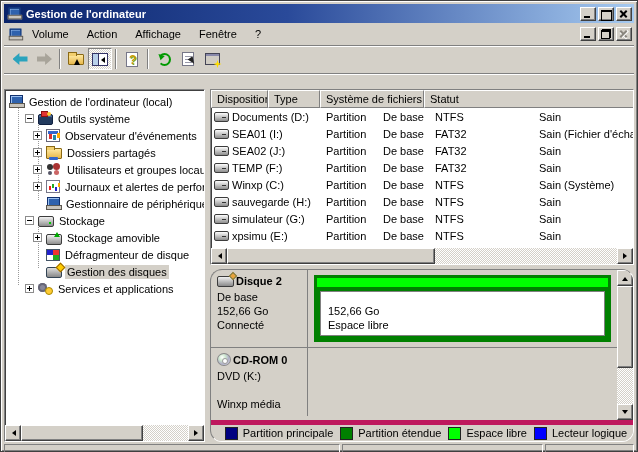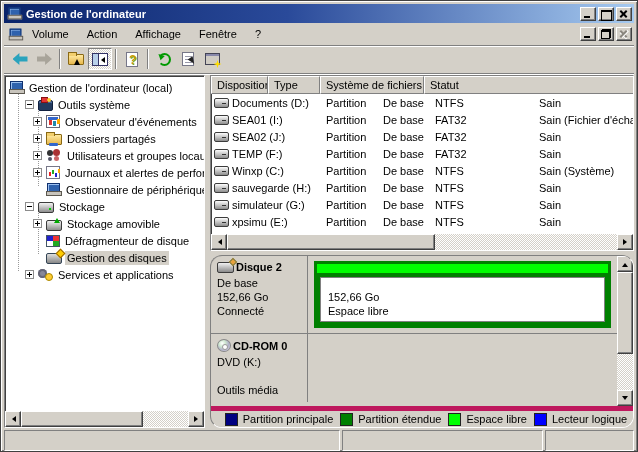--- a/index.html
+++ b/index.html
@@ -65,21 +65,21 @@
   .tb-refresh { width:13px; height:13px; border:2px solid #090; border-radius:50%; border-left-color:transparent; position:relative; }
   .tb-refresh::after { content:""; position:absolute; left:-5px; top:-3px; border:3px solid transparent; border-right:6px solid #090; transform:rotate(45deg); }
   .tb-props { width:12px; height:14px; background:#fff; border:1px solid #778; position:relative; }
   .tb-props::before { content:""; position:absolute; left:2px; top:3px; width:7px; height:1px; background:#99a; box-shadow:0 3px 0 #99a, 0 6px 0 #99a; }
   .tb-props::after { content:""; position:absolute; right:-3px; bottom:-2px; width:0; height:0; border:3px solid transparent; border-top:7px solid #222; transform:rotate(-35deg); }
   .tb-manage { width:15px; height:12px; background:#d0ccc4; border:1px solid #445; box-shadow:inset 0 2px 0 #88a; position:relative; }
   .tb-manage::after { content:""; position:absolute; right:-3px; bottom:-4px; width:8px; height:8px; background:#fd0;
     clip-path:polygon(50% 0,62% 38%,100% 50%,62% 62%,50% 100%,38% 62%,0 50%,38% 38%); }
 
   
-  .main { height:353px; display:flex; gap:5px; margin-top:1px; }
+  .main { height:353px; display:flex; gap:5px; margin-top:15px; }
   .sunken { border:1px solid; border-color:#808080 #ffffff #ffffff #808080; box-shadow: inset 1px 1px 0 #404040; background:#fff; }
 
   
   .treepane { width:201px; display:flex; flex-direction:column; overflow:hidden; }
   .treerows { flex:1; overflow:hidden; position:relative; padding-top:3px; }
   .guide { position:absolute; border-left:1px dotted #9a9a9a; width:0; }
   .trow { height:17px; display:flex; align-items:center; white-space:nowrap; position:relative; }
   .trow .tlabel { padding:1px 2px; margin-left:3px; }
   .trow.selected .tlabel { background:#d4d0c8; }
   .lvl0 { padding-left:4px; } .lvl1 { padding-left:20px; } .lvl2 { padding-left:28px; }
@@ -455,21 +455,21 @@
             </div>
 
             <div class="diskrow r2">
               <div class="disk-info">
                 <div class="disk-title">
                   <span class="ico ico-cd"></span>
                   <span>CD-ROM 0</span>
                 </div>
                 <div class="disk-line">DVD (K:)</div>
                 <div class="disk-line"></div>
-                <div class="disk-line">Outils média</div>
+                <div class="disk-line">Winxp média</div>
               </div>
               <div class="disk-graphic"></div>
             </div>
 
           </div>
           <div class="vscroll">
             <span class="sbtn">
                 <span class="tri tri-u"></span>
               </span>
             <span class="thumb vthumb" style="height:82px"></span>

